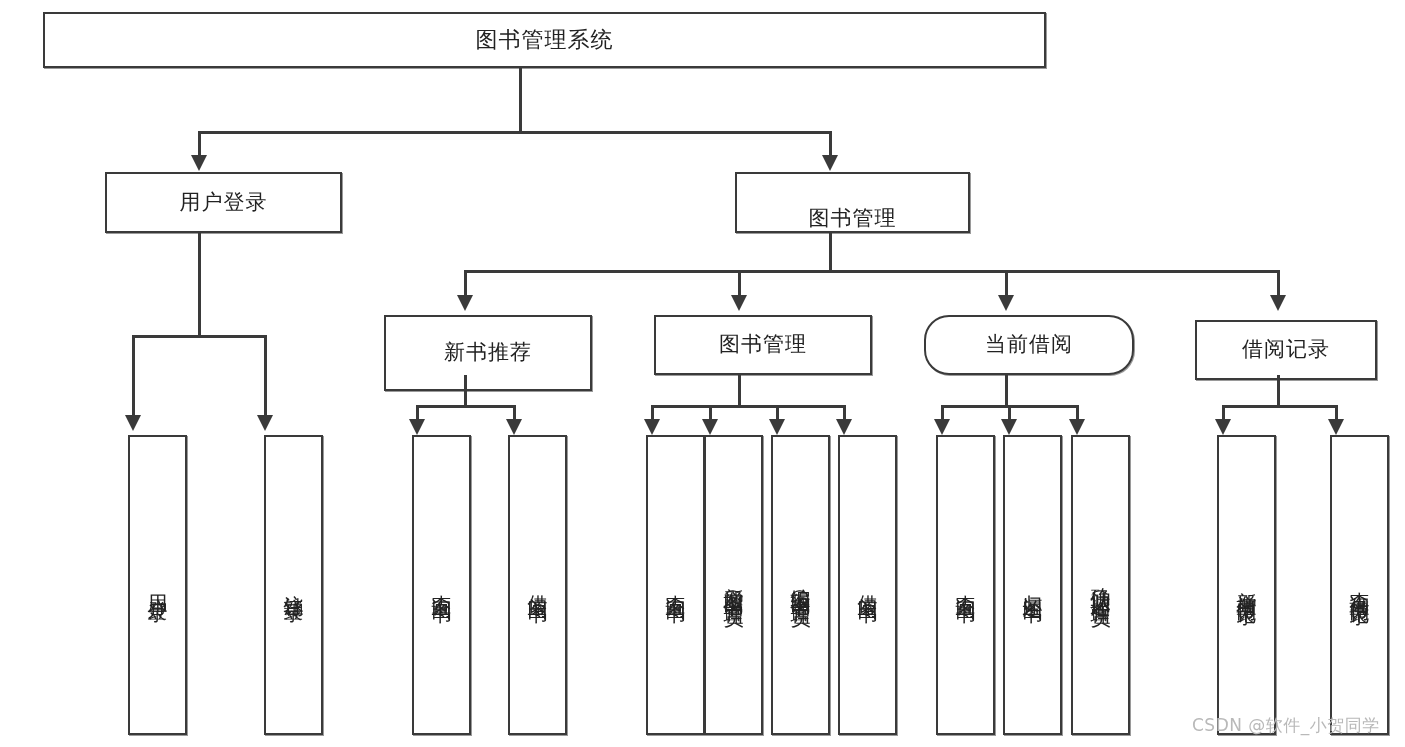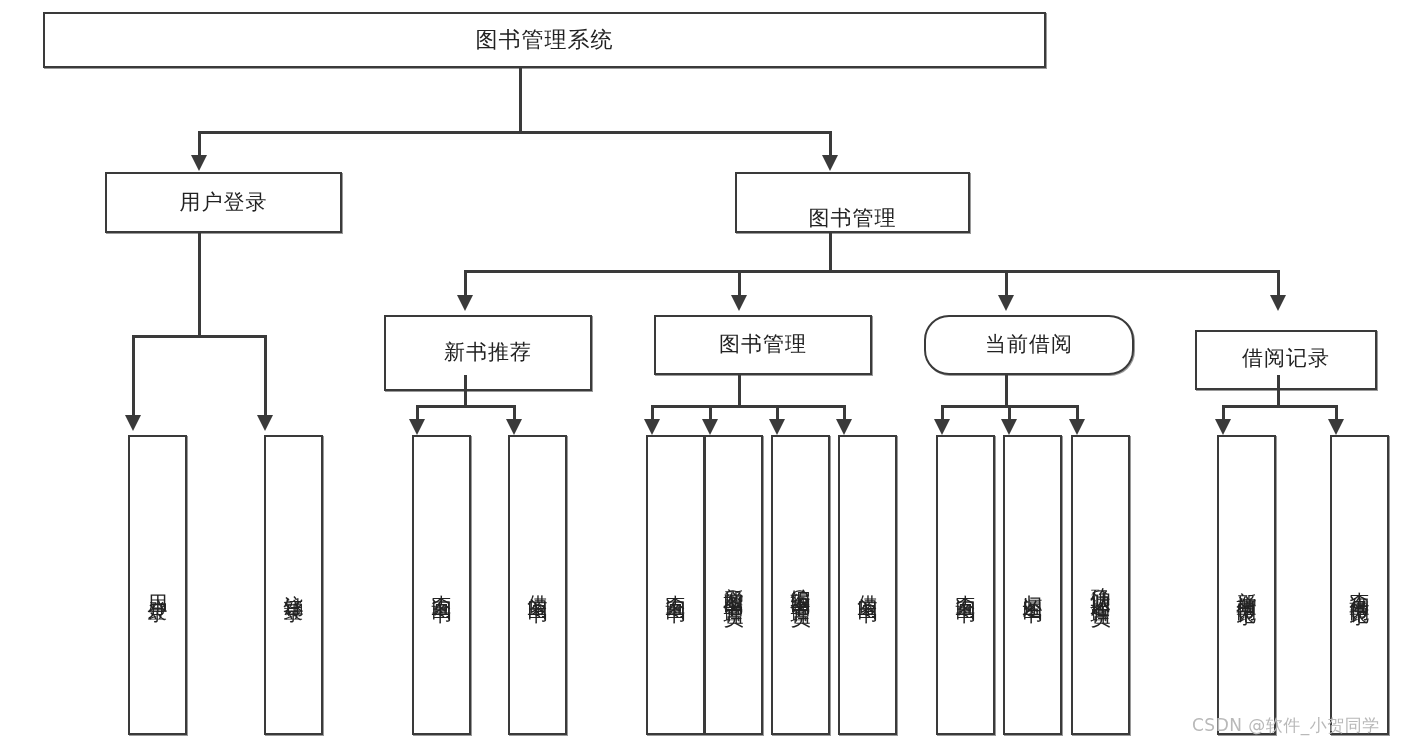--- a/index.html
+++ b/index.html
@@ -113,21 +113,21 @@
 
   <div class="node h" style="left:360px;top:315px;width:208px;height:76px;">
     <span>新书推荐</span>
   </div>
   <div class="node h" style="left:630px;top:315px;width:218px;height:60px;">
     <span>图书管理</span>
   </div>
   <div class="node h" style="left:900px;top:315px;width:210px;height:60px;border-radius:25px;">
     <span>当前借阅</span>
   </div>
-  <div class="node h" style="left:1171px;top:330px;width:182px;height:60px;font-family:Liberation Mono, monospace;">
+  <div class="node h" style="left:1171px;top:320px;width:182px;height:60px;">
     <span>借阅记录</span>
   </div>
 
   <div class="ln v" style="left:464px;top:375px;height:33px;"></div>
   <div class="ln h" style="left:416px;top:405px;width:100px;"></div>
   <div class="ln v" style="left:416px;top:405px;height:16px;"></div>
   <div class="arrow" style="left:409px;top:419px;"></div>
   <div class="ln v" style="left:513px;top:405px;height:16px;"></div>
   <div class="arrow" style="left:506px;top:419px;"></div>
 

